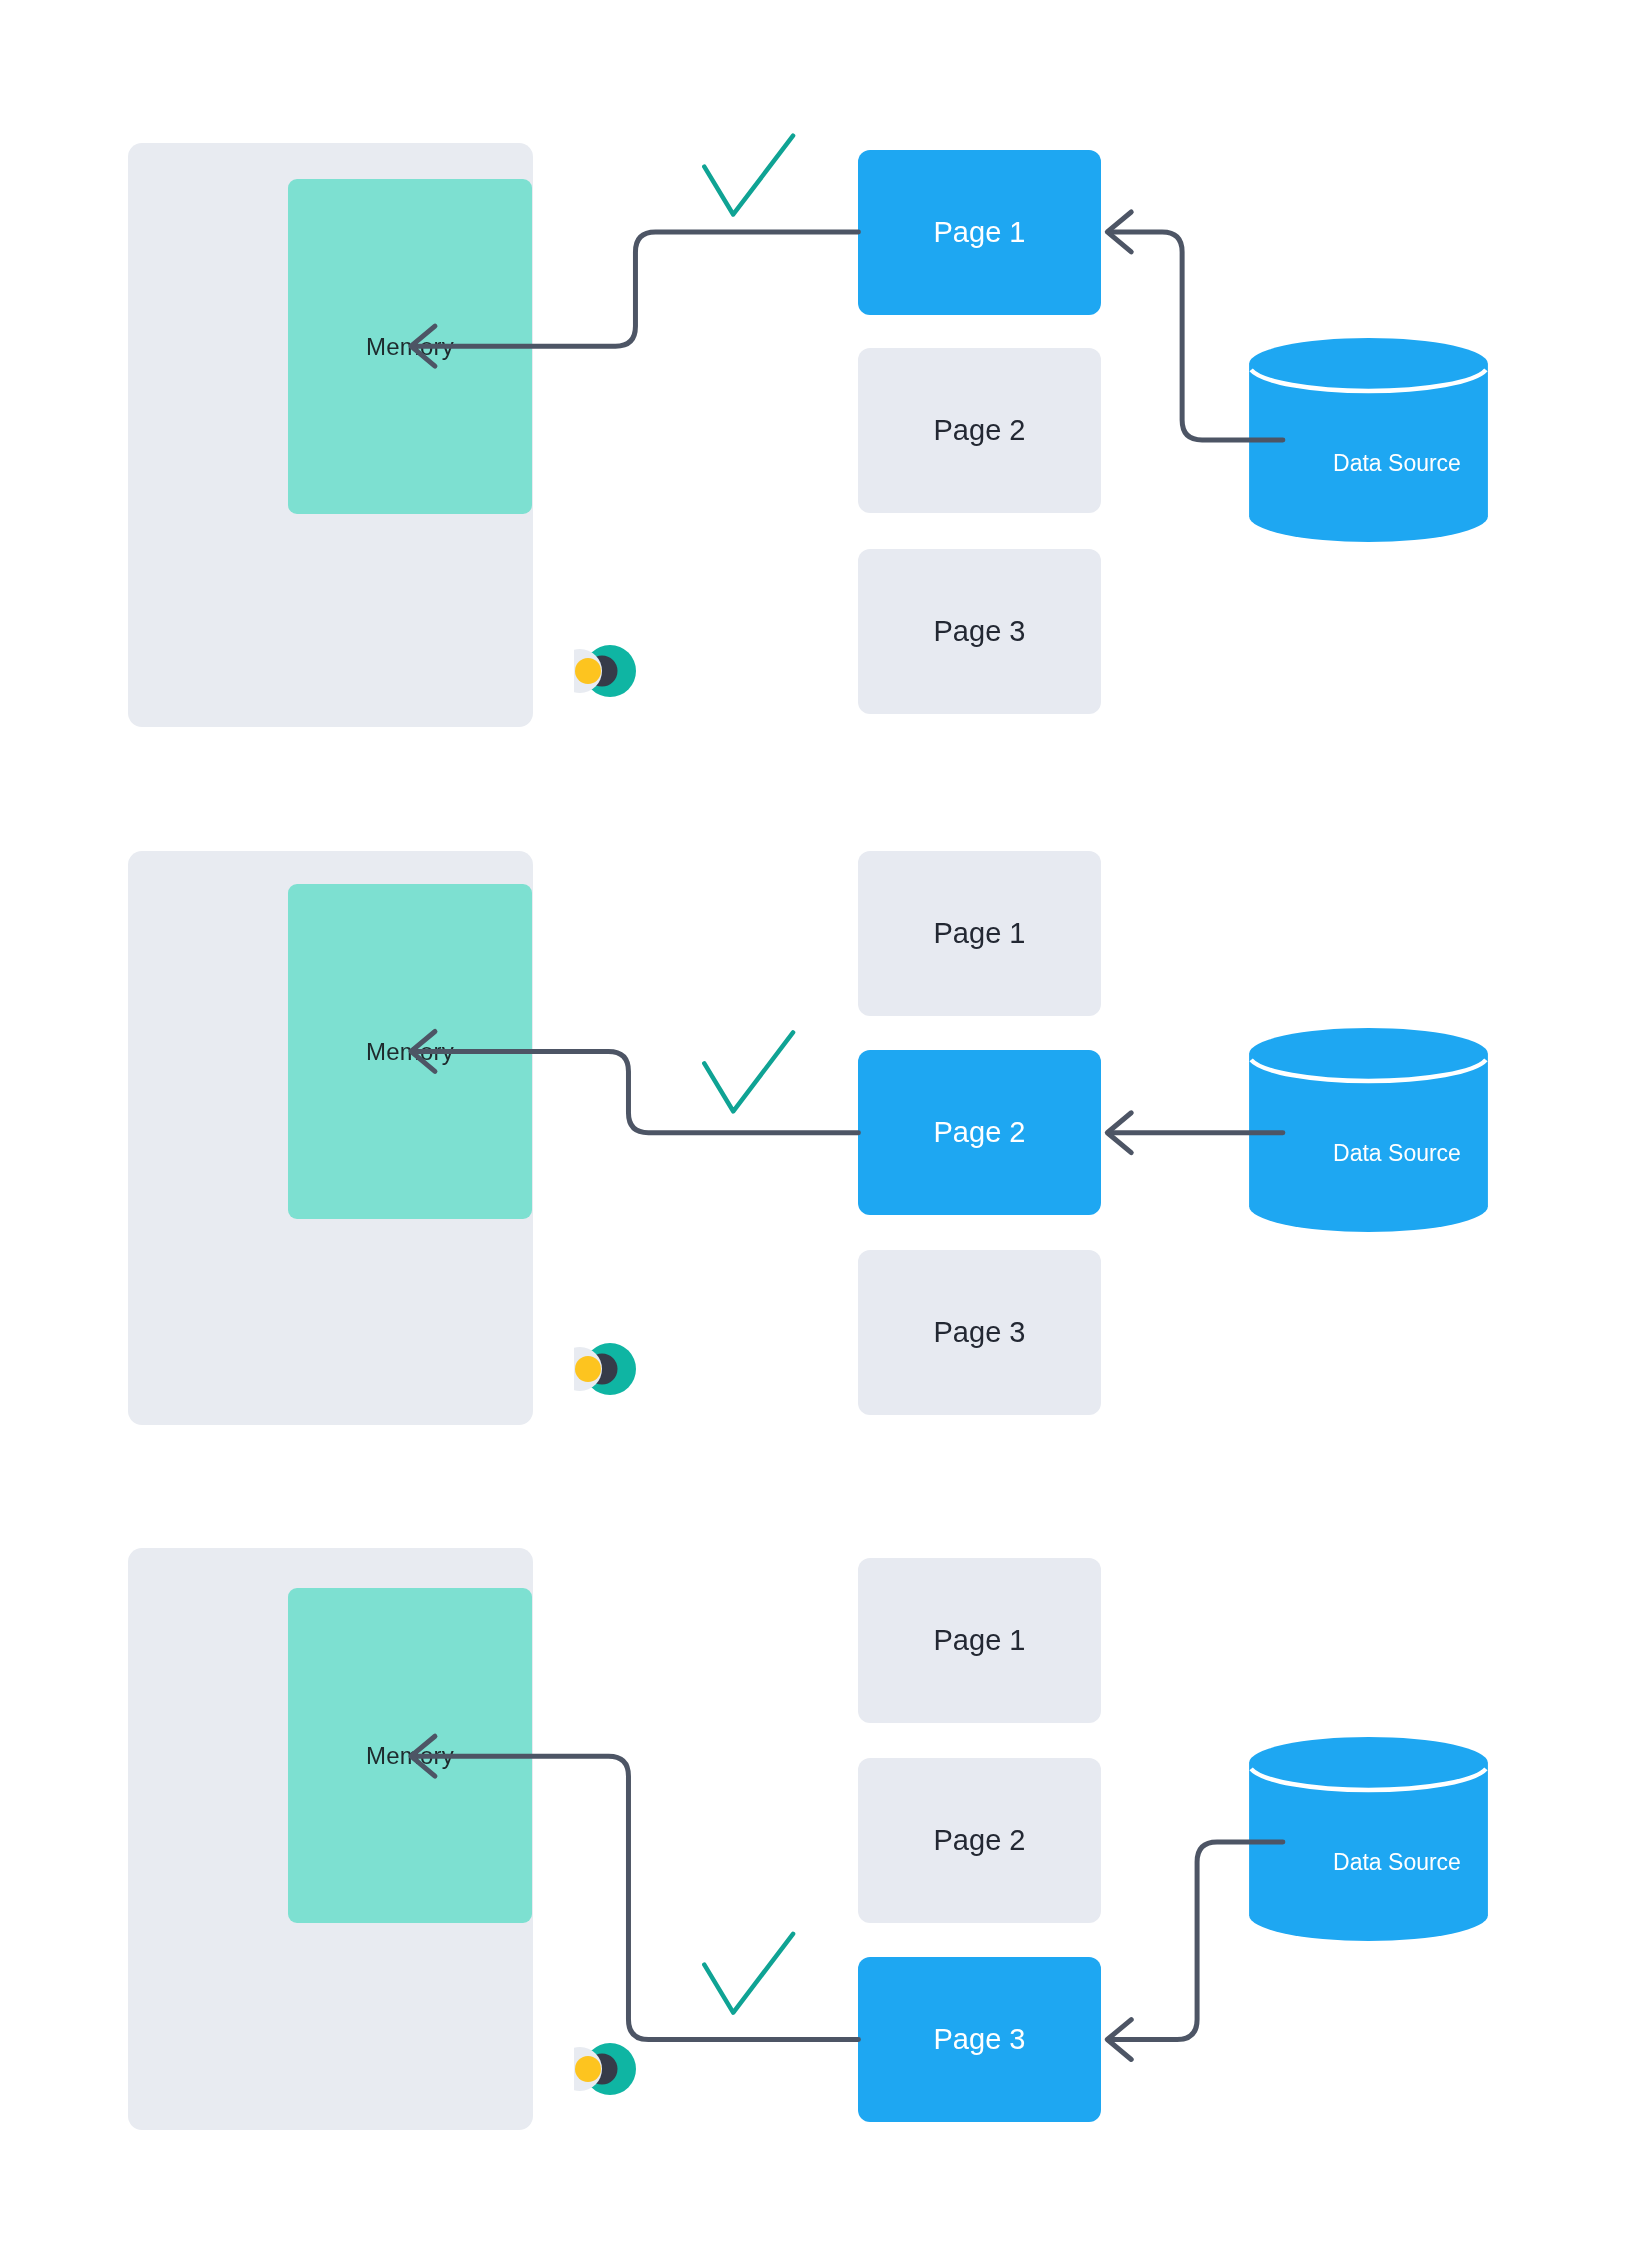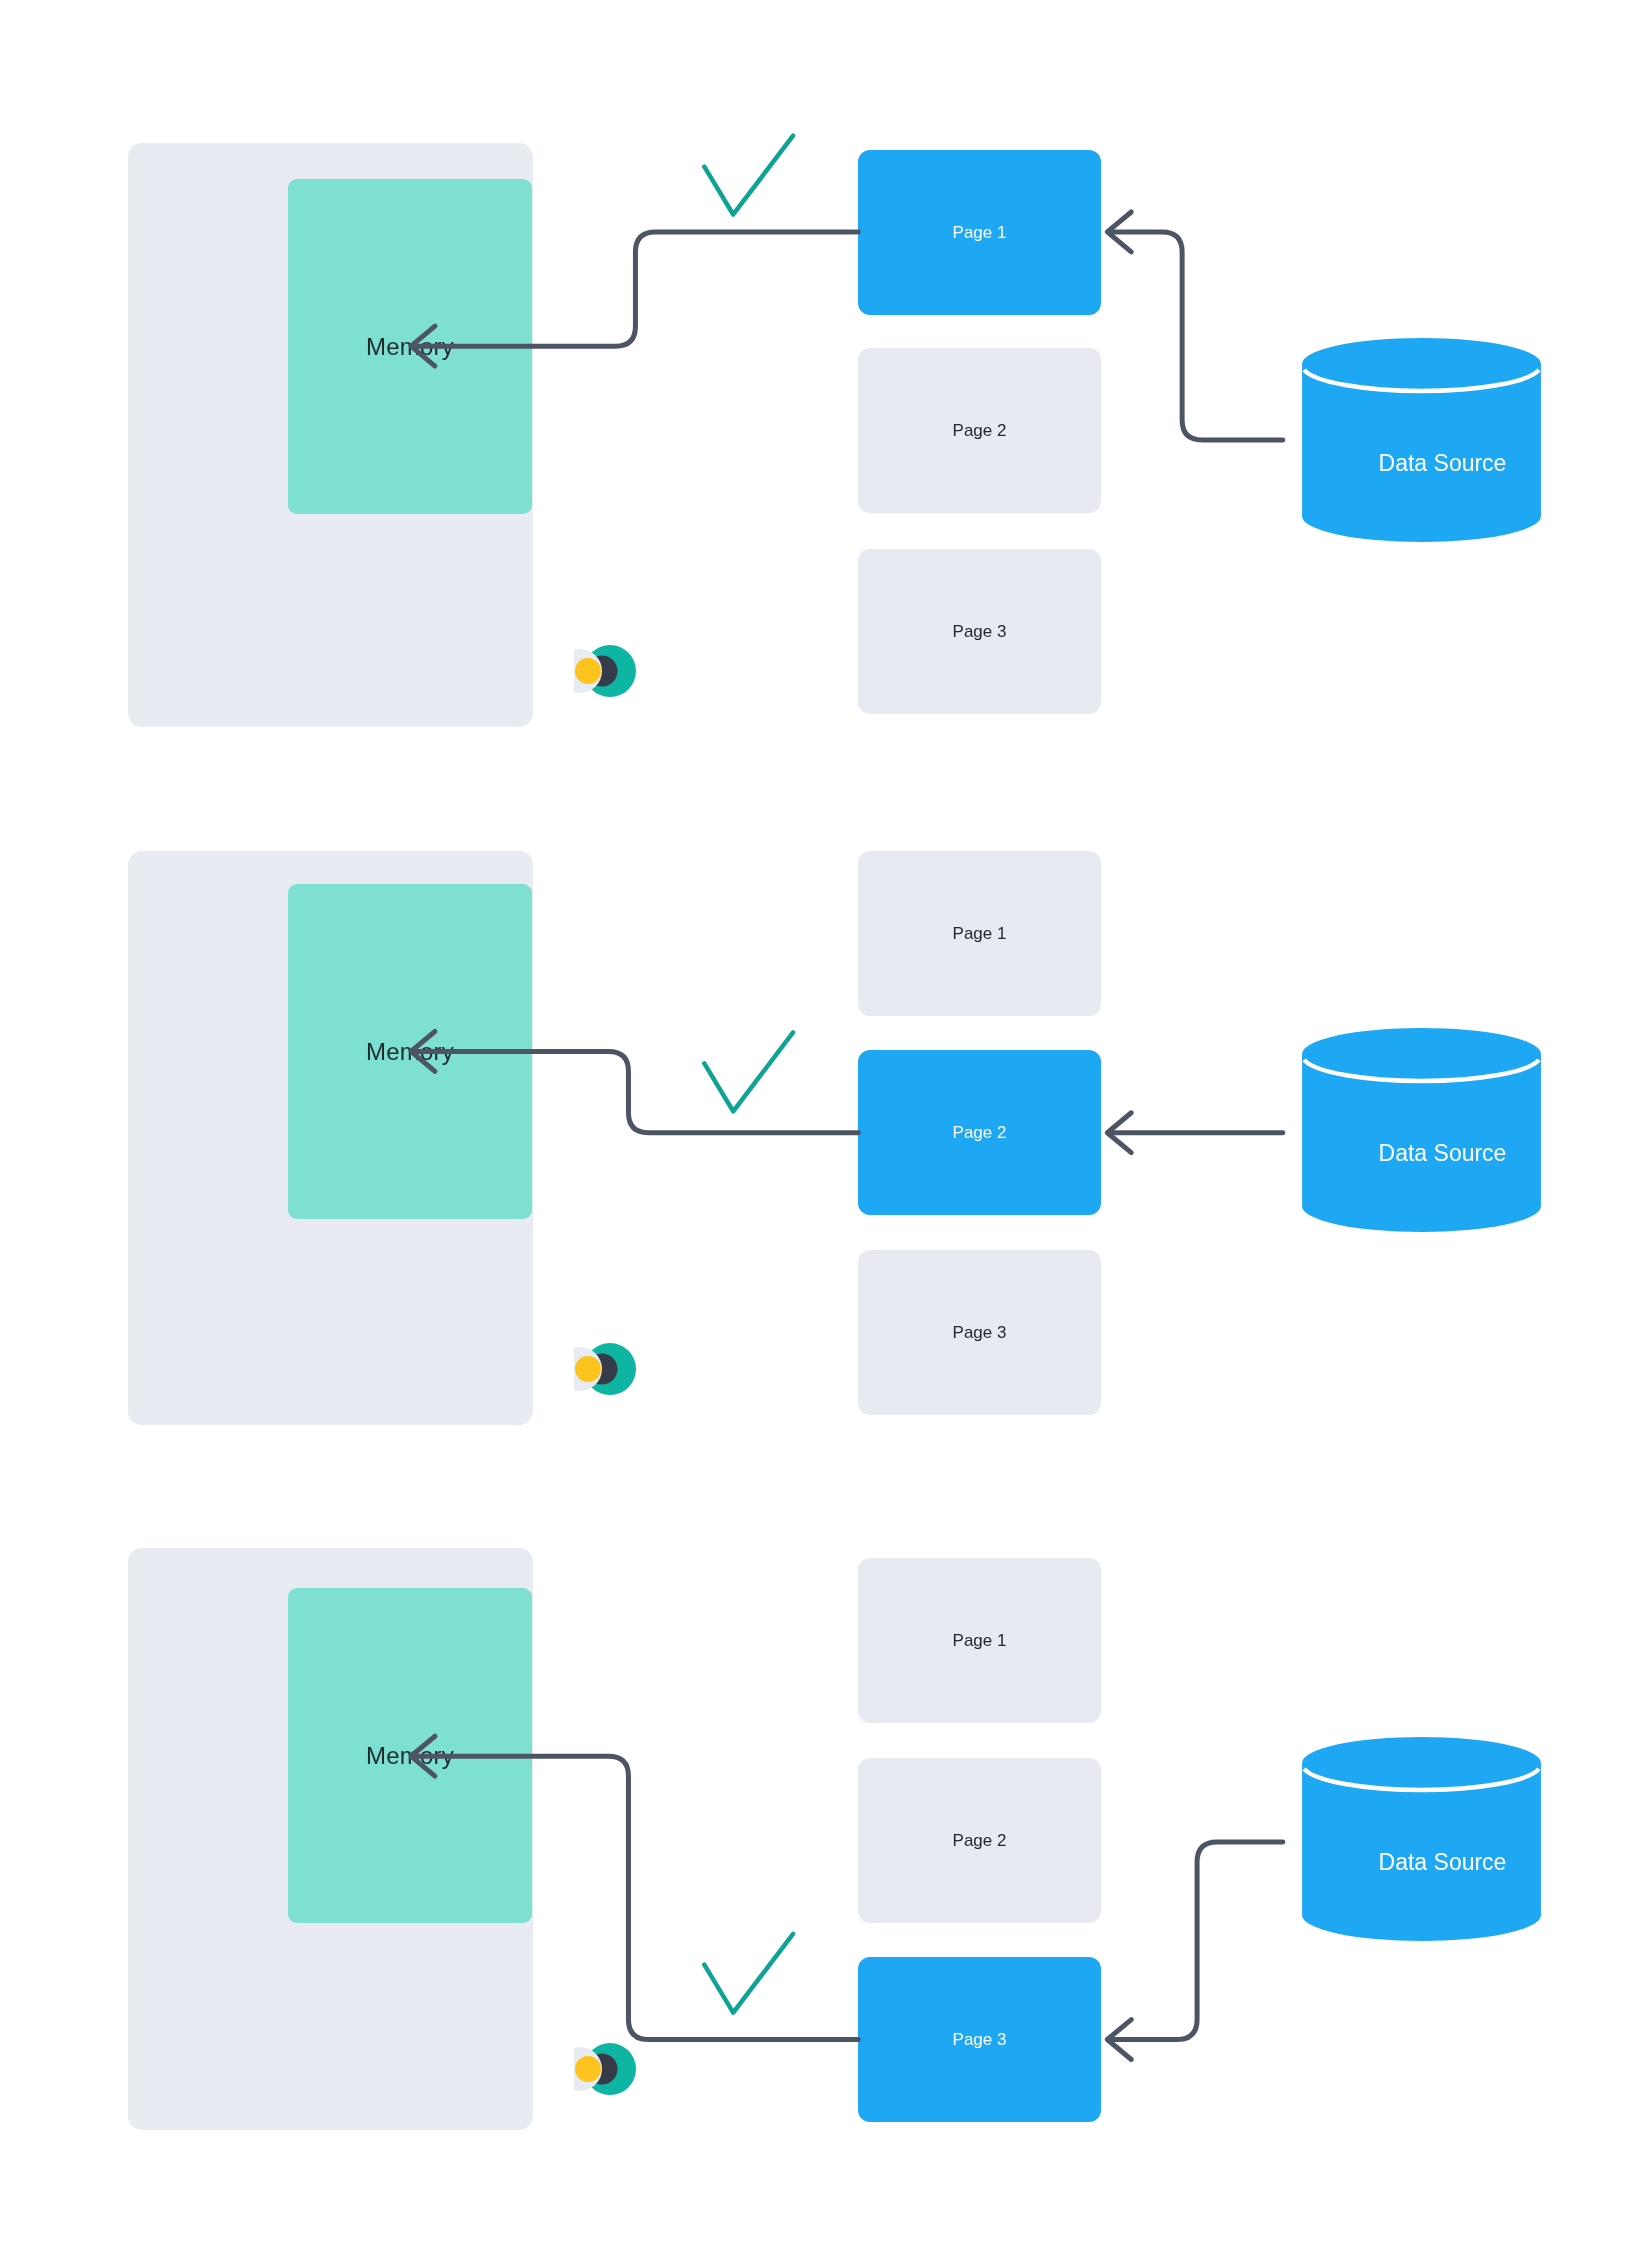--- a/index.html
+++ b/index.html
@@ -19,25 +19,25 @@
     position:absolute;left:160px;width:244px;height:335px;
     background:#7DE0D1;border-radius:9px;
     display:flex;align-items:center;justify-content:center;
   }
   .membox span{font-size:24px;color:#1E2A2D;letter-spacing:0.2px;}
   .logo{position:absolute;left:446px;width:65px;height:60px;}
   .page{
     position:absolute;left:858px;width:243px;height:165px;
     border-radius:12px;
     display:flex;align-items:center;justify-content:center;
-    font-size:17px;
+    font-size:29px;
   }
   .page.inactive{background:#E7EAF1;color:#232833;}
   .page.active{background:#1EA7F2;color:#ffffff;}
-  .cyl{position:absolute;left:1302px;width:281px;height:204px;}
+  .cyl{position:absolute;left:1249px;width:281px;height:204px;padding-left:15px;}
   .cyl svg{position:absolute;left:0;top:0;}
   .cyl-label{
     position:absolute;left:0;top:125px;width:100%;
     transform:translateY(-50%);
     text-align:center;color:#ffffff;font-size:23px;
   }
   .connectors{position:absolute;left:0;top:0;pointer-events:none;}
   .conn{stroke:#4D5565;stroke-width:10;fill:none;stroke-linecap:round;stroke-linejoin:round;}
   .check{stroke:#0FA394;stroke-width:9;fill:none;stroke-linecap:round;stroke-linejoin:round;}
 </style>

